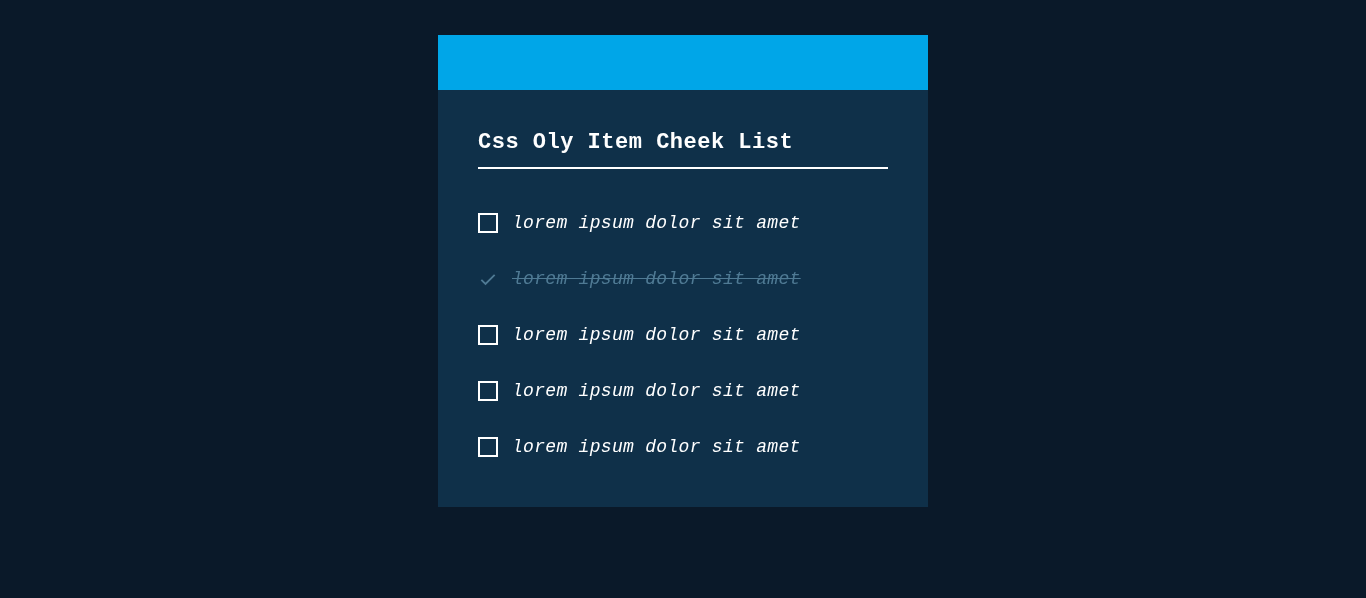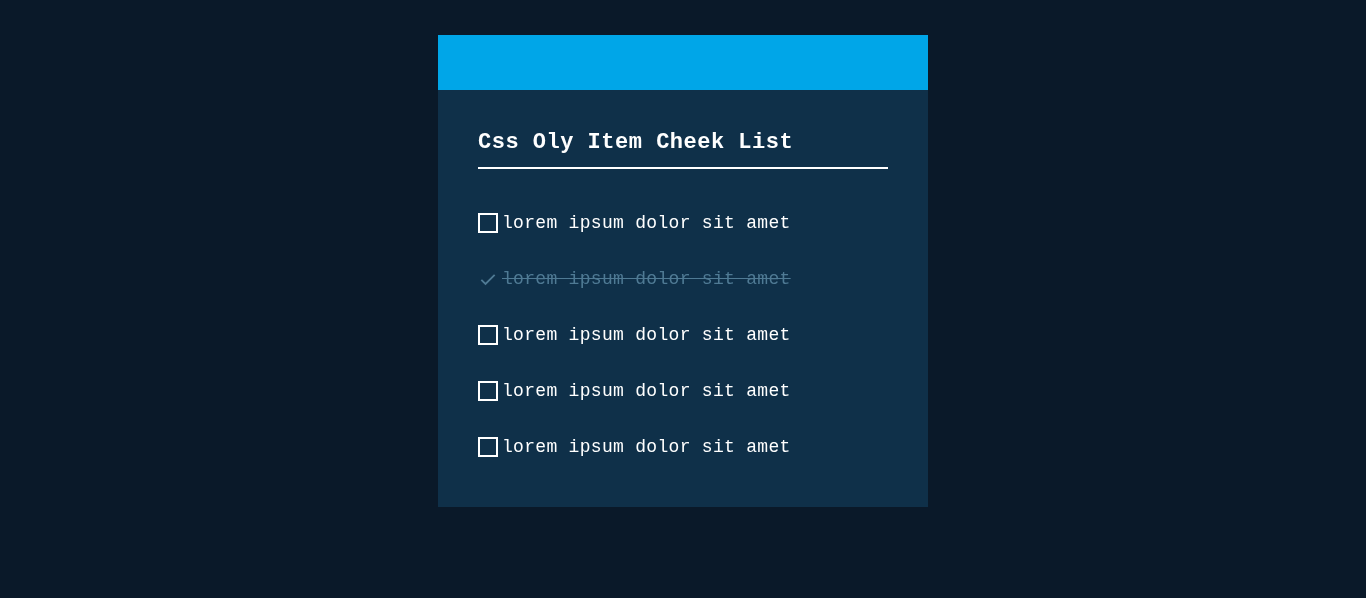--- a/index.html
+++ b/index.html
@@ -37,23 +37,24 @@
       border-bottom: 2px solid #ffffff;
       margin-bottom: 26px;
       letter-spacing: 0.5px;
     }
     .check-list {
       list-style: none;
     }
     .check-item {
       display: flex;
       align-items: flex-end;
-      gap: 4px;
+      gap: 14px;
       padding: 18px 0;
       cursor: pointer;
+      font-style: italic;
     }
     .checkbox-box {
       width: 20px;
       height: 20px;
       border: 2px solid #ffffff;
       flex-shrink: 0;
       display: inline-block;
     }
     .checkmark-icon {
       width: 20px;

